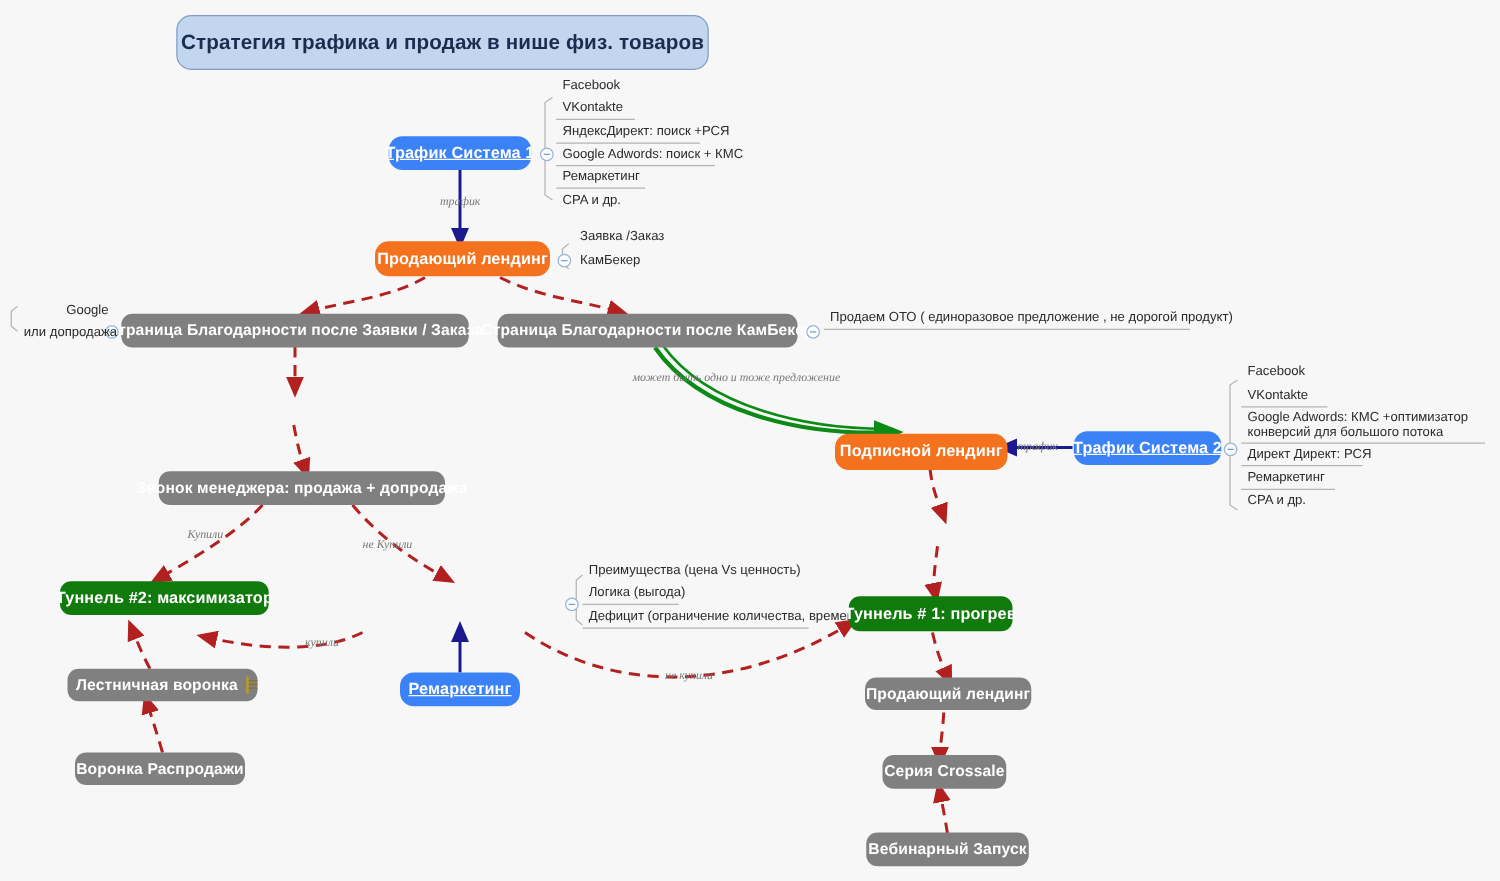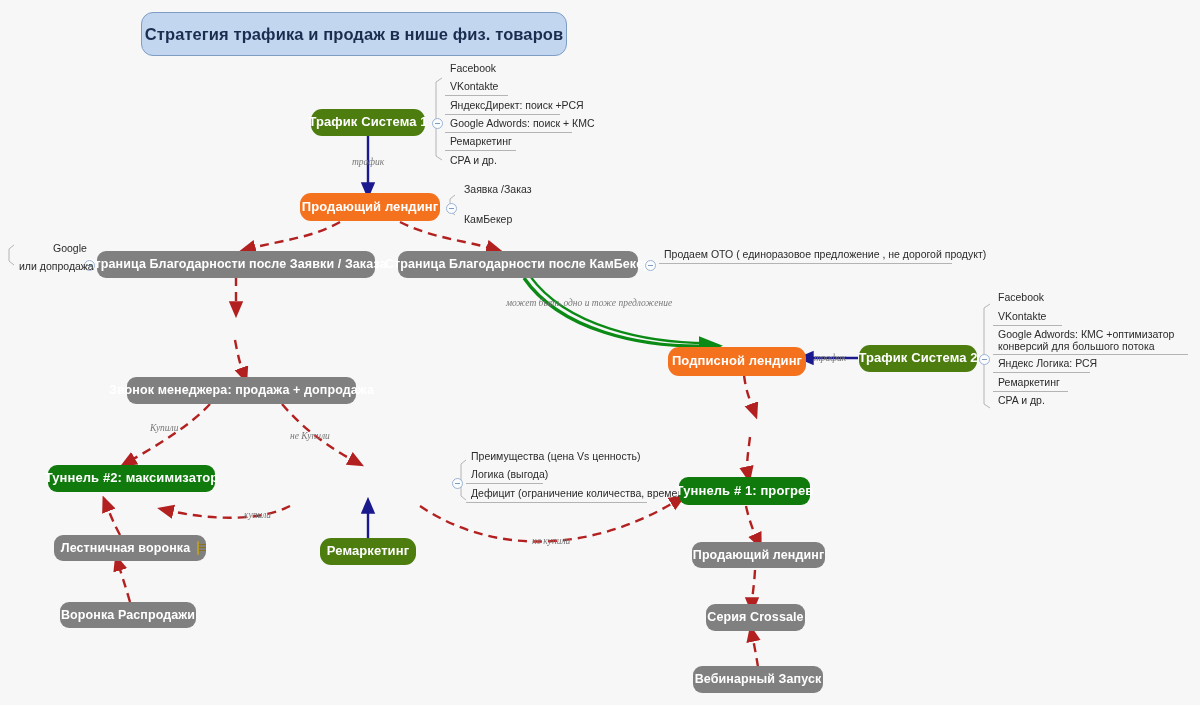--- a/index.html
+++ b/index.html
@@ -27,21 +27,21 @@
     padding:0 12px;
     letter-spacing:.1px;
   }
   .n-title{
     background:#c2d6f0;
     border:1px solid #7f9dc4;
     color:#1b2d4f;
     border-radius:12px;
     font-size:16.5px;
   }
-  .n-blue{background:#4d7c0f;font-size:13px;border-radius:11px;}
+  .n-blue{background:#3b82f6;font-size:13px;border-radius:11px;text-decoration:underline;}
   .n-orange{background:#f4711e;font-size:13px;border-radius:11px;}
   .n-green{background:#117a0d;font-size:13px;border-radius:9px;}
   .n-gray{background:#808080;font-size:12.5px;border-radius:9px;}
 
   
   .leaf{
     position:absolute;
     font-size:10.5px;
     color:#2b2b2b;
     white-space:nowrap;
@@ -151,21 +151,21 @@
   <div class="leaf nb" style="left:445px;top:62px;width:98px;">Facebook</div>
   <div class="leaf" style="left:445px;top:80px;width:58px;">VKontakte</div>
   <div class="leaf" style="left:445px;top:99px;width:110px;">ЯндексДирект: поиск +РСЯ</div>
   <div class="leaf" style="left:445px;top:117px;width:122px;">Google Adwords: поиск + КМС</div>
   <div class="leaf" style="left:445px;top:135px;width:66px;">Ремаркетинг</div>
   <div class="leaf nb" style="left:445px;top:154px;width:50px;">CPA и др.</div>
 
   <div class="node n-orange" style="left:300px;top:193px;width:140px;height:28px;">Продающий лендинг</div>
   <div class="knob" style="left:446px;top:203px;"></div>
   <div class="leaf nb" style="left:459px;top:183px;width:62px;">Заявка /Заказ</div>
-  <div class="leaf nb" style="left:459px;top:202px;width:48px;margin-top:11px;">КамБекер</div>
+  <div class="leaf nb" style="left:459px;top:202px;width:48px;">КамБекер</div>
 
   <div class="node n-gray" style="left:97px;top:251px;width:278px;height:27px;">Страница Благодарности после Заявки / Заказа</div>
   <div class="knob" style="left:84px;top:260px;"></div>
   <div class="leaf nb" style="left:48px;top:242px;width:50px;">Google</div>
   <div class="leaf nb" style="left:14px;top:260px;width:80px;">или допродажа</div>
 
 
   <div class="node n-gray" style="left:127px;top:377px;width:229px;height:27px;">Звонок менеджера: продажа + допродажа</div>
 
   <div class="elabel" style="left:150px;top:423px;">Купили</div>
@@ -200,21 +200,21 @@
 
   <div class="elabel" style="left:814px;top:353px;">трафик</div>
 
   <div class="node n-blue" style="left:859px;top:345px;width:118px;height:27px;">Трафик Система 2</div>
   <div class="knob" style="left:979px;top:354px;"></div>
 
   <div class="leaf nb" style="left:993px;top:291px;width:60px;">Facebook</div>
   <div class="leaf" style="left:993px;top:310px;width:64px;">VKontakte</div>
   <div class="leaf two" style="left:993px;top:328px;width:190px;">Google Adwords: КМС
 +оптимизатор конверсий для большого потока</div>
-  <div class="leaf" style="left:993px;top:357px;width:92px;">Яндекс Логика: РСЯ</div>
+  <div class="leaf" style="left:993px;top:357px;width:92px;">Директ Директ: РСЯ</div>
   <div class="leaf" style="left:993px;top:376px;width:70px;">Ремаркетинг</div>
   <div class="leaf nb" style="left:993px;top:394px;width:52px;">CPA и др.</div>
 
 
   <div class="node n-green" style="left:679px;top:477px;width:131px;height:28px;">Туннель # 1: прогрев</div>
 
   <div class="node n-gray" style="left:692px;top:542px;width:133px;height:26px;">Продающий лендинг</div>
 
   <div class="node n-gray" style="left:706px;top:604px;width:99px;height:27px;">Серия Crossale</div>
 

